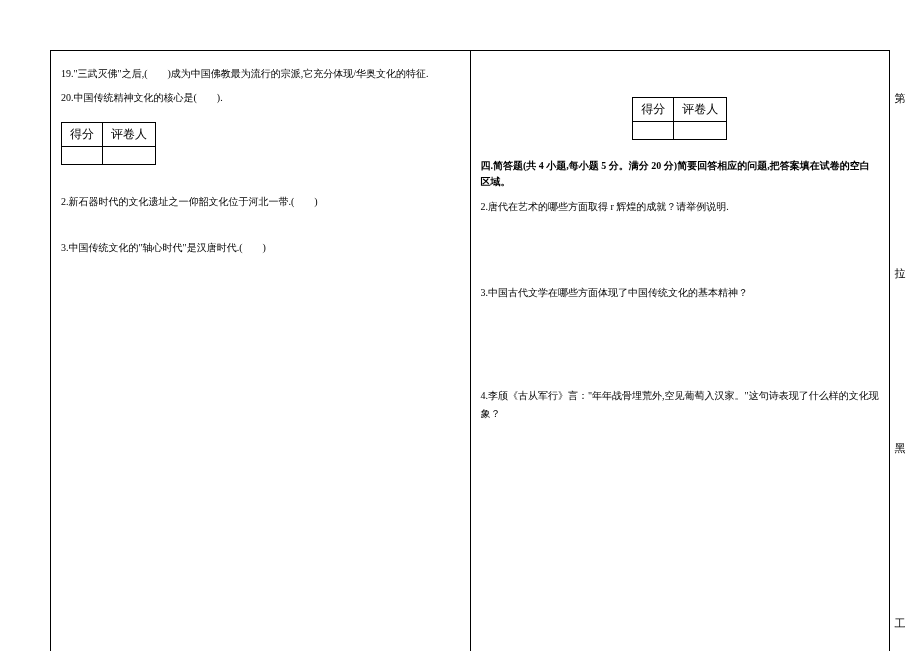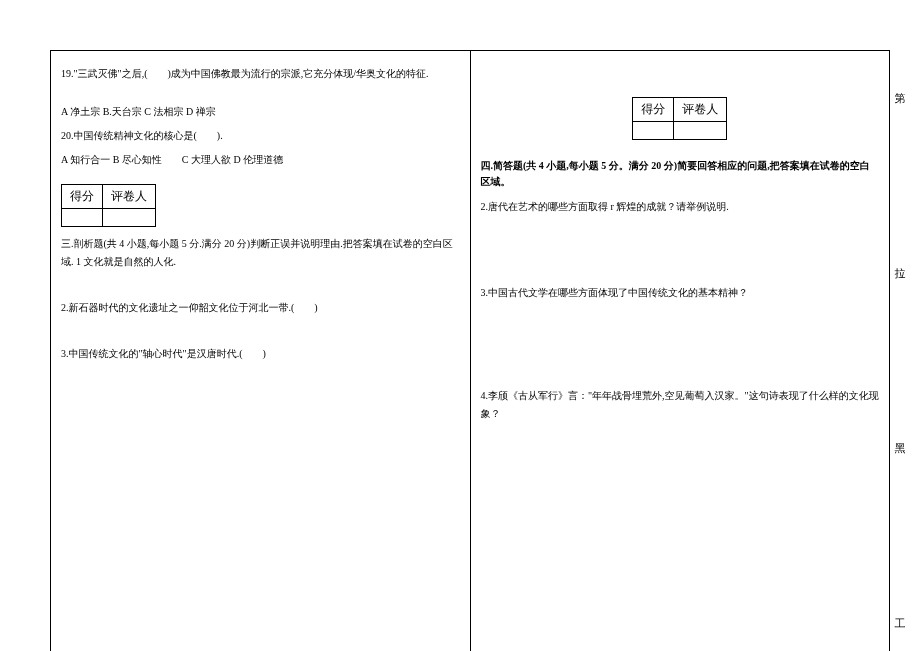--- a/index.html
+++ b/index.html
@@ -74,38 +74,35 @@
       bottom: 0;
     }
   </style>
 </head>
 <body>
 
 <div class="outer-frame">
 <div class="page-container">
   <div class="left-page">
     <div class="question">19."三武灭佛"之后,(　　)成为中国佛教最为流行的宗派,它充分体现/华奥文化的特征.</div>
-    <div class="question" style="margin-top:20px">A 净土宗 B.天台宗 C 法相宗 D 禅宗</div>
     <div class="question">20.中国传统精神文化的核心是(　　).</div>
-    <div class="question">A 知行合一 B 尽心知性　　C 大理人欲 D 伦理道德</div>
 
     <table class="score-table" style="margin-top:15px">
       <tbody>
             <tr>
         <td>得分</td>
         <td>评卷人</td>
       </tr>
       <tr>
         <td></td>
         <td></td>
       </tr>
     </tbody>
         </table>
 
-    <div class="question">三.剖析题(共 4 小题,每小题 5 分.满分 20 分)判断正误并说明理由.把答案填在试卷的空白区域. 1 文化就是自然的人化.</div>
 
     <div class="question q-spacing-lg">2.新石器时代的文化遗址之一仰韶文化位于河北一带.(　　)</div>
     <div class="question q-spacing-lg">3.中国传统文化的"轴心时代"是汉唐时代.(　　)</div>
   </div>
 
   <div class="right-page">
     <div class="right-score-wrap">
       <table class="score-table">
         <tbody>
               <tr>

